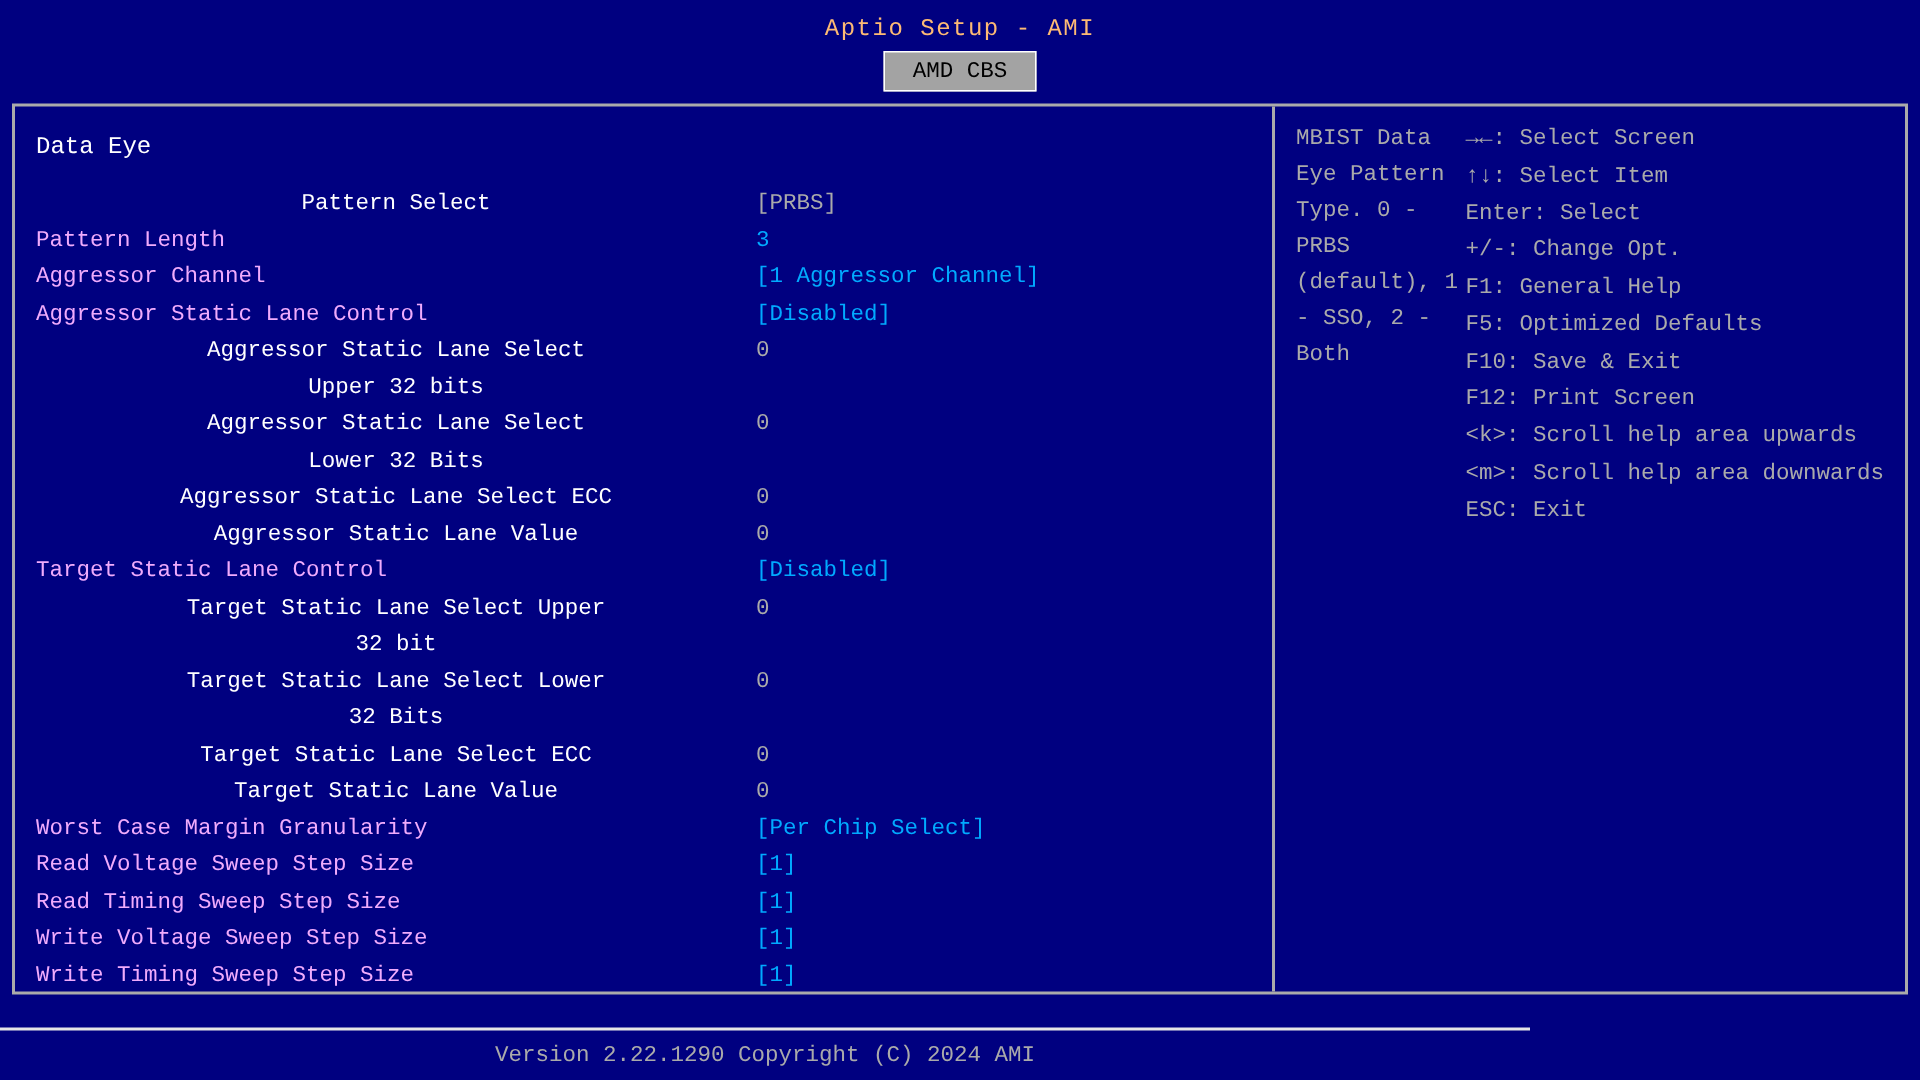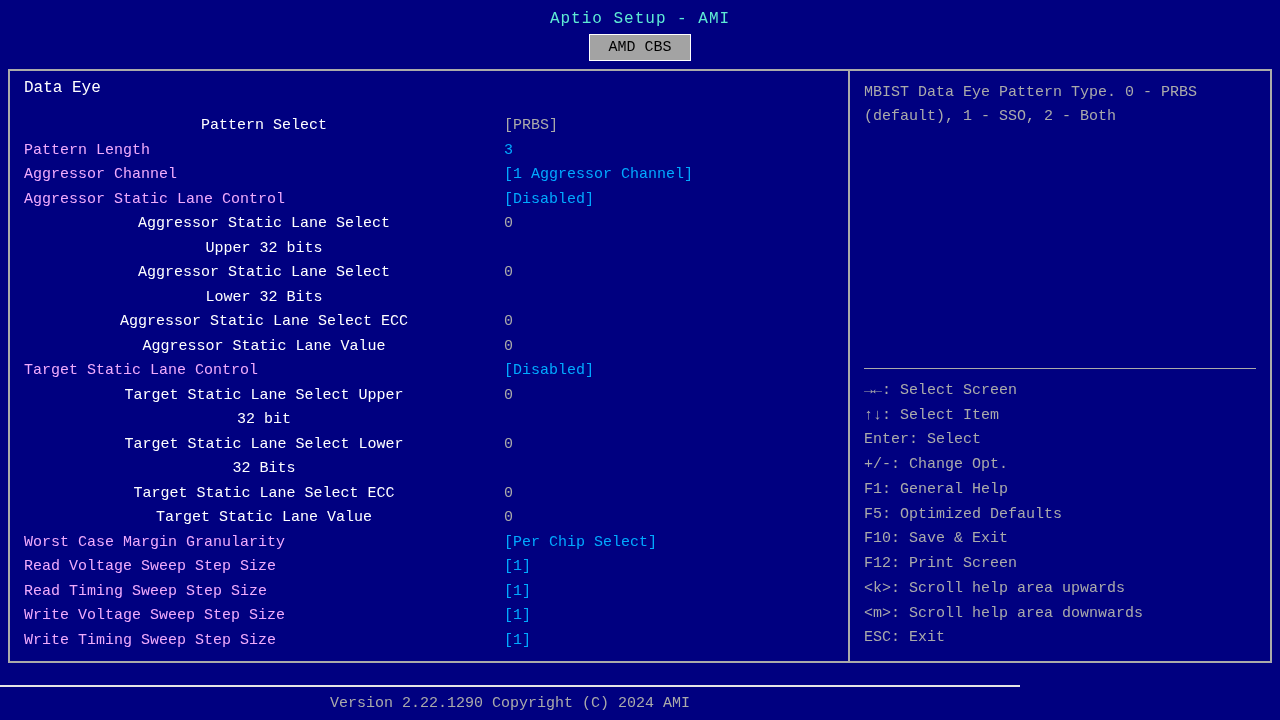--- a/index.html
+++ b/index.html
@@ -10,21 +10,21 @@
       font-family: 'Courier New', Courier, monospace;
       font-size: 16px;
       overflow: hidden;
     }
 
     
     #title-bar {
       background-color: #000080;
       text-align: center;
       padding: 10px 0 6px 0;
-      color: #5eead4;
+      color: #fdba74;
       font-size: 16px;
       letter-spacing: 1px;
     }
 
     
     #tab-bar {
       background-color: #000080;
       padding: 0 0 0 0;
       display: flex;
       justify-content: center;
@@ -50,21 +50,21 @@
       display: flex;
       margin: 8px;
       height: calc(720px - 90px - 36px);
       border: 2px solid #aaaaaa;
       background-color: #000080;
     }
 
     
     #left-panel {
       flex: 0 0 840px;
-      padding: 8px 14px;
+      padding: 18px 14px;
       border-right: 2px solid #aaaaaa;
       overflow: hidden;
     }
 
     #section-title {
       color: #ffffff;
       font-size: 16px;
       margin-bottom: 18px;
     }
 
@@ -96,21 +96,21 @@
 
     .setting-value.highlight {
       color: #00aaff;
     }
 
     
     #right-panel {
       flex: 1;
       padding: 10px 14px;
       display: flex;
-      flex-direction: column;
+      flex-direction: row;
     }
 
     #help-text {
       color: #aaaaaa;
       font-size: 15px;
       line-height: 1.6;
       flex: 1;
     }
 
     #divider {

